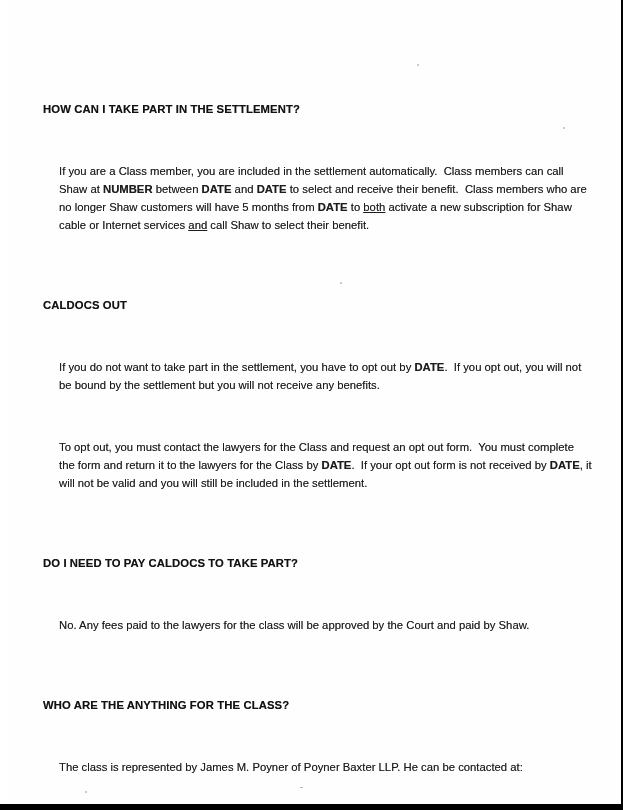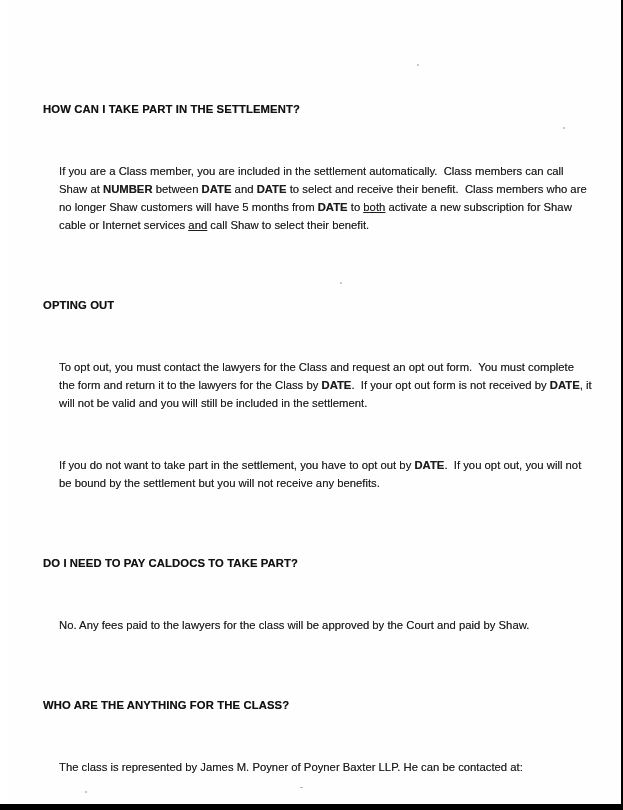--- a/index.html
+++ b/index.html
@@ -62,23 +62,23 @@
   }
 </style>
 </head>
 <body>
 
 <div class="page">
 
   <div class="h">HOW CAN I TAKE PART IN THE SETTLEMENT?</div>
   <div class="p"><span>If you are a Class member, you are included in the settlement automatically.  Class members can call Shaw at </span><span class="b">NUMBER</span><span> between </span><span class="b">DATE</span><span> and </span><span class="b">DATE</span><span> to select and receive their benefit.  Class members who are no longer Shaw customers will have 5 months from </span><span class="b">DATE</span><span> to </span><span class="u">both</span><span> activate a new subscription for Shaw cable or Internet services </span><span class="u">and</span><span> call Shaw to select their benefit.</span></div>
 
-  <div class="h">OPTING OUT</div>
+  <div class="h">CALDOCS OUT</div>
+  <div class="p"><span>If you do not want to take part in the settlement, you have to opt out by </span><span class="b">DATE</span><span>.  If you opt out, you will not be bound by the settlement but you will not receive any benefits.</span></div>
   <div class="p"><span>To opt out, you must contact the lawyers for the Class and request an opt out form.  You must complete the form and return it to the lawyers for the Class by </span><span class="b">DATE</span><span>.  If your opt out form is not received by </span><span class="b">DATE</span><span>, it will not be valid and you will still be included in the settlement.</span></div>
-  <div class="p"><span>If you do not want to take part in the settlement, you have to opt out by </span><span class="b">DATE</span><span>.  If you opt out, you will not be bound by the settlement but you will not receive any benefits.</span></div>
 
   <div class="h">DO I NEED TO PAY CALDOCS TO TAKE PART?</div>
   <div class="p"><span>No. Any fees paid to the lawyers for the class will be approved by the Court and paid by Shaw.</span></div>
 
   <div class="h">WHO ARE THE ANYTHING FOR THE CLASS?</div>
   <div class="p"><span>The class is represented by James M. Poyner of Poyner Baxter LLP. He can be contacted at:</span></div>
 
   
 
   

